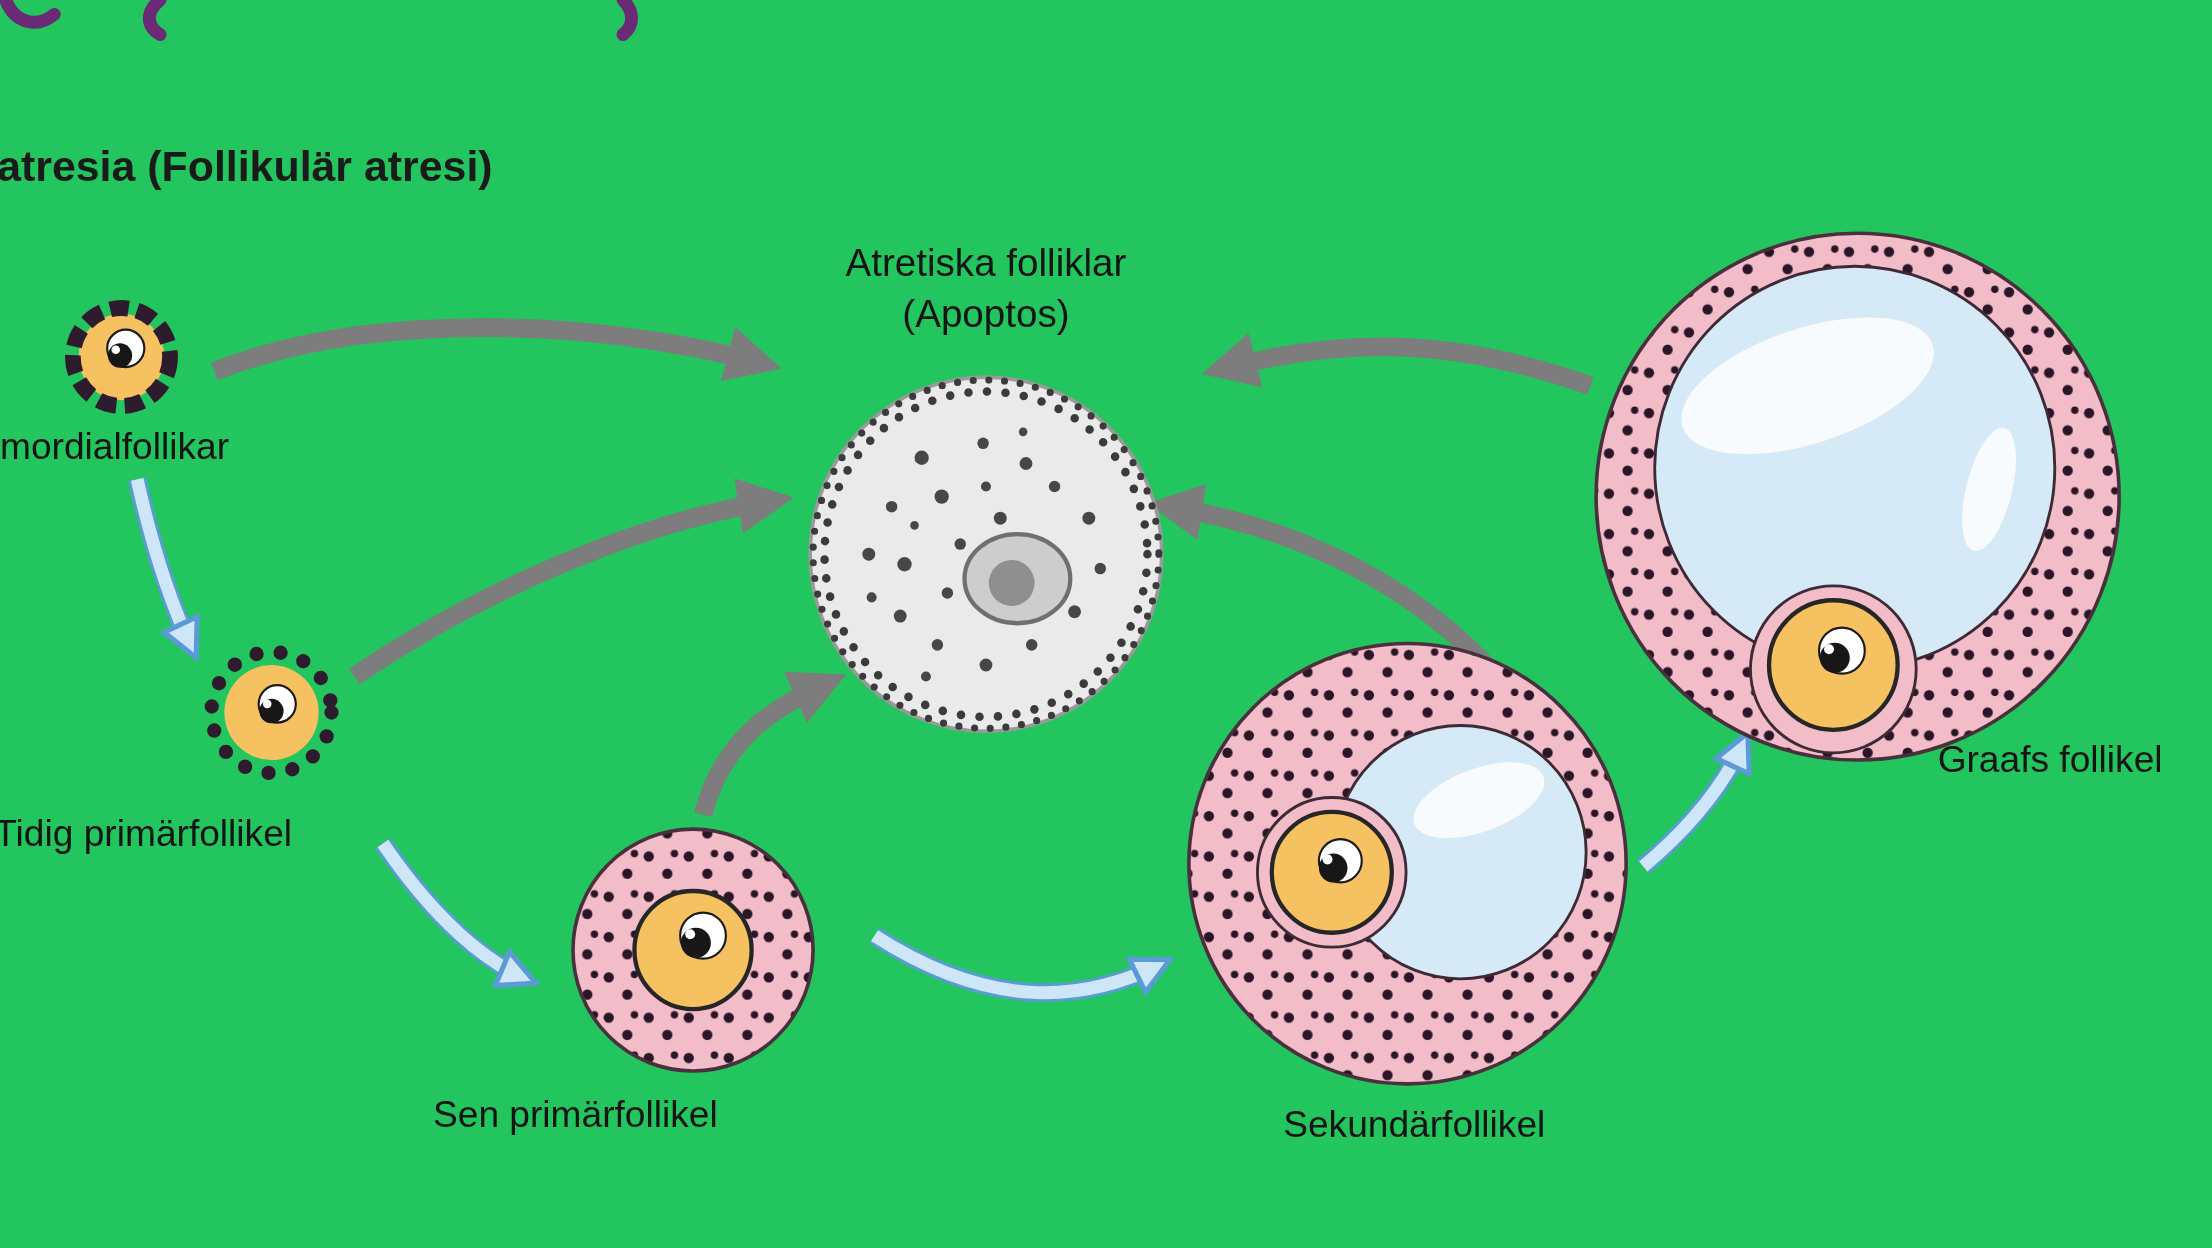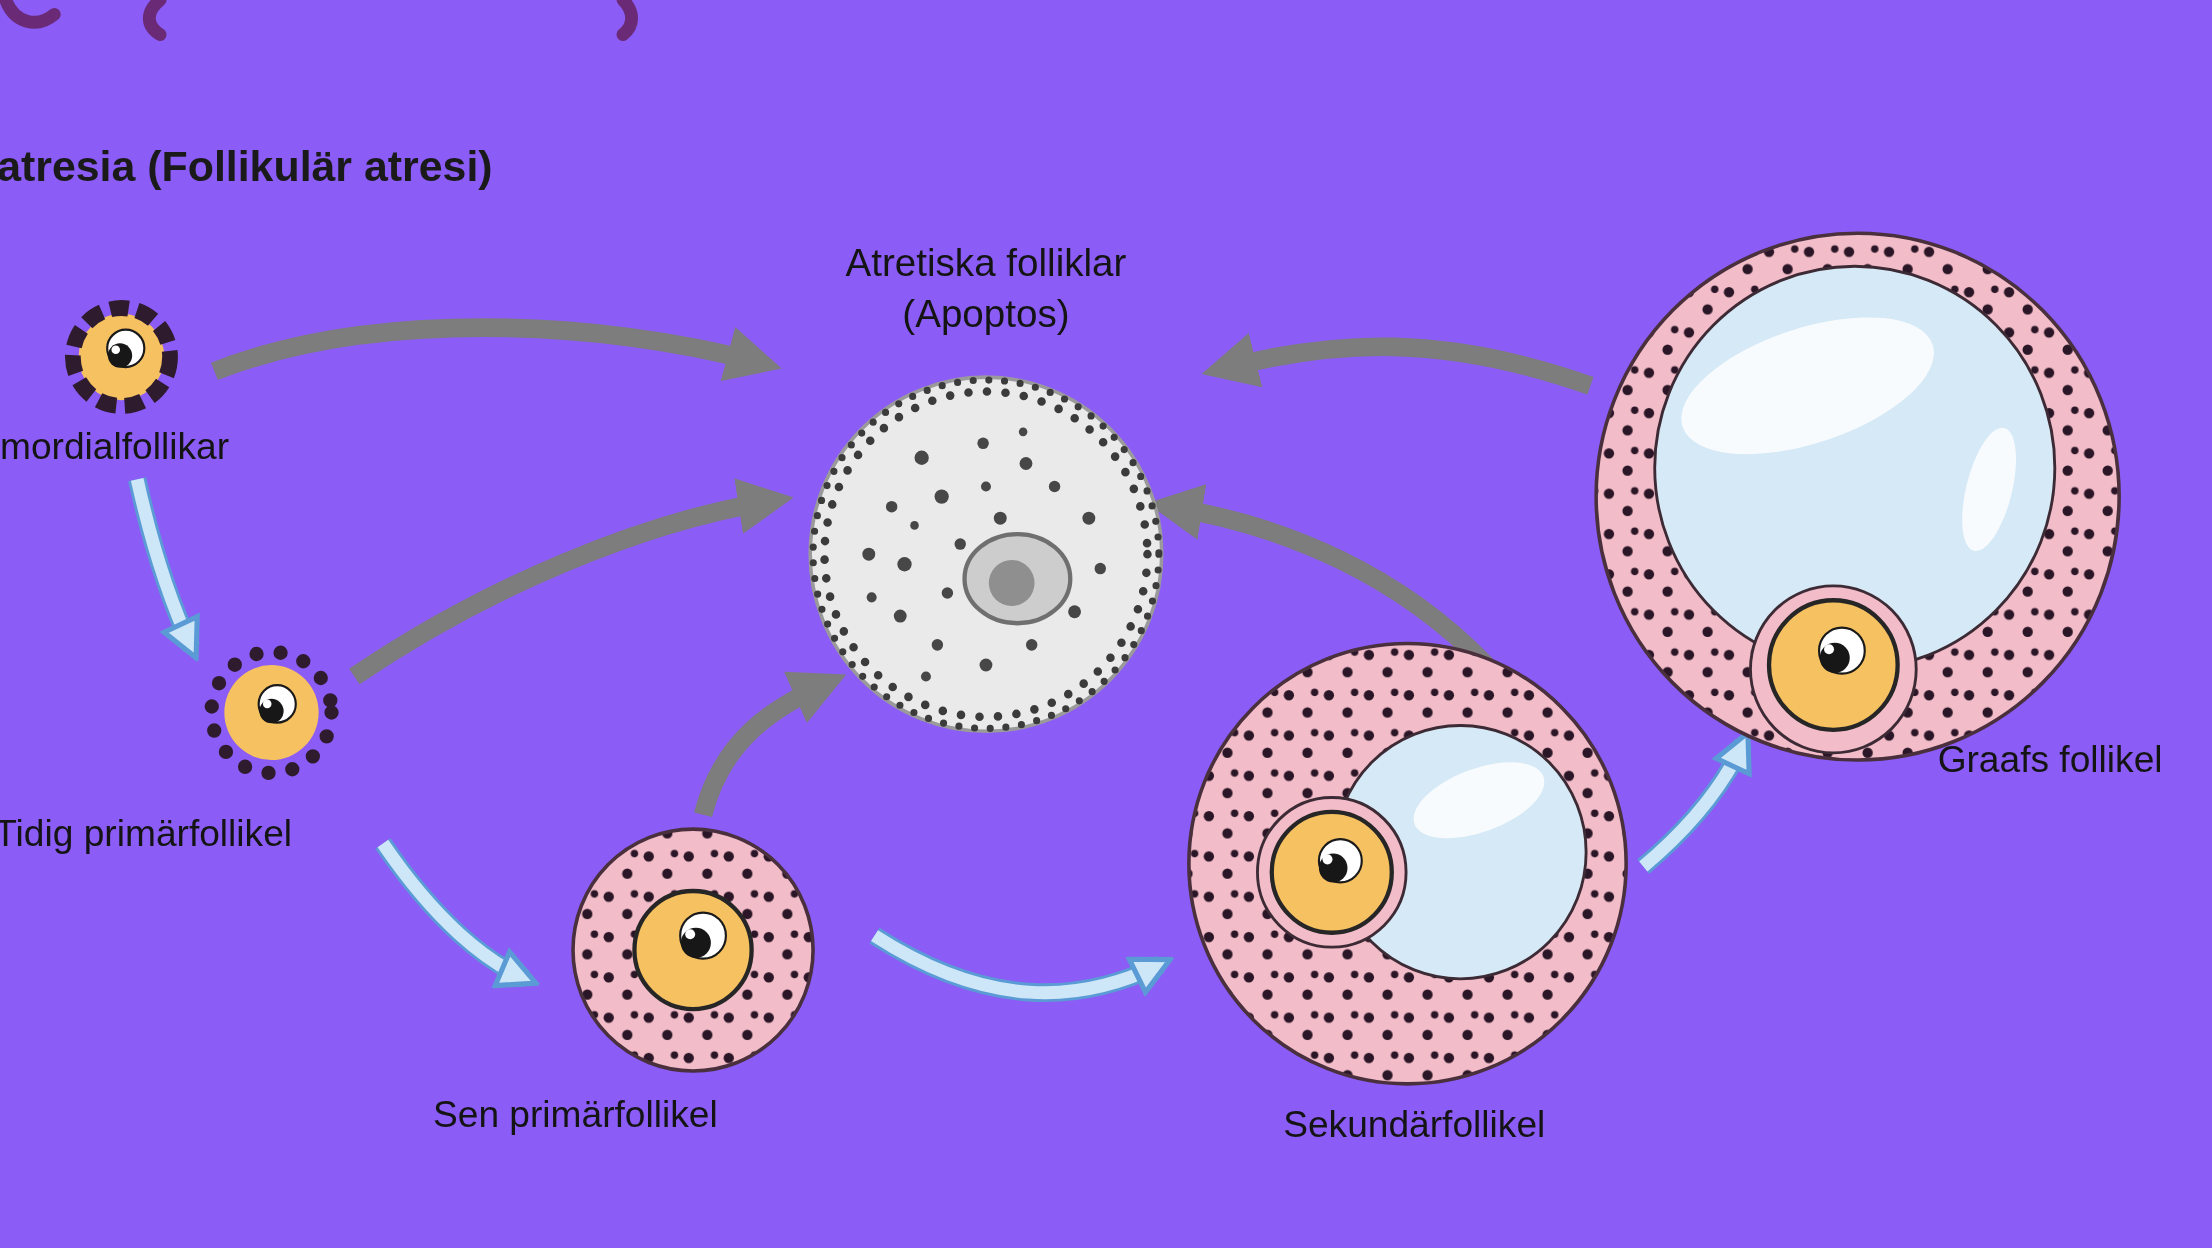--- a/index.html
+++ b/index.html
@@ -1,16 +1,16 @@
 <!DOCTYPE html>
 <html><head>
 <meta charset="utf-8">
 <style>
   html,body{margin:0;padding:0;background:#ffffff;}
-  .canvas{position:relative;width:2212px;height:1248px;background:#8b5cf6;overflow:hidden;
+  .canvas{position:relative;width:2212px;height:1248px;background:#22c55e;overflow:hidden;
           font-family:"Liberation Sans",sans-serif;}
   .canvas svg{display:block;width:100%;height:100%;}
 
   .heading{font-family:"Liberation Sans",sans-serif;font-size:30px;font-weight:bold;fill:#1a1a1a;}
   .center-label{font-family:"Liberation Sans",sans-serif;font-size:27px;fill:#141414;}
   .stage-label{font-family:"Liberation Sans",sans-serif;font-size:26px;fill:#141414;}
 
   .purple-frag{fill:none;stroke:#6a2a76;stroke-width:9;stroke-linecap:round;}
 
   .gray-arrow{fill:none;stroke:#7d7d7d;stroke-width:13;}

